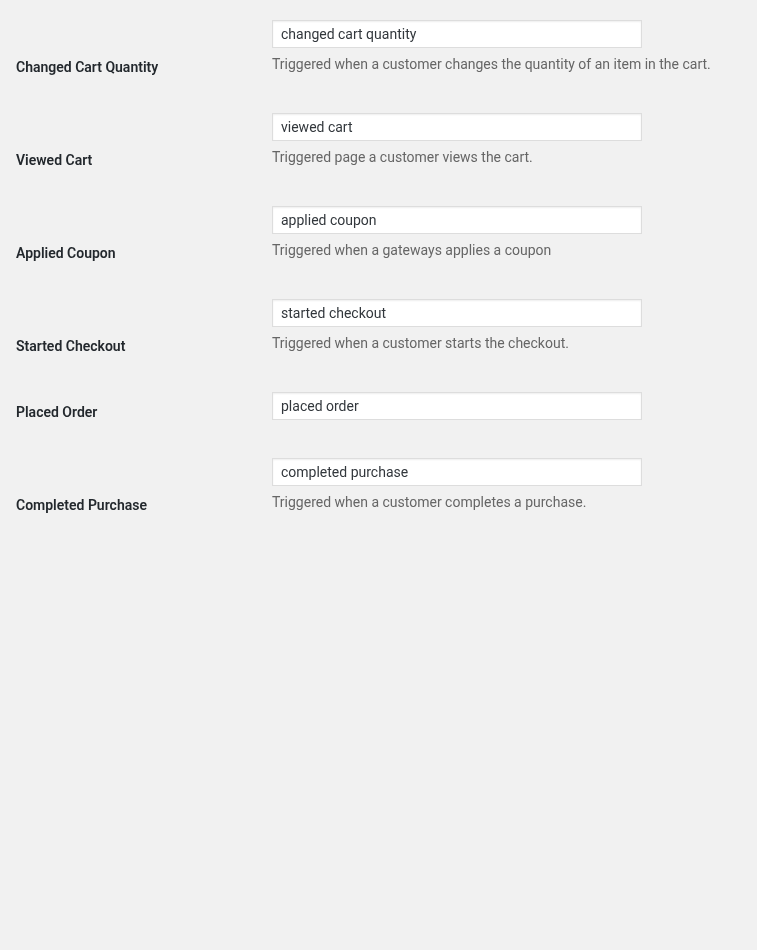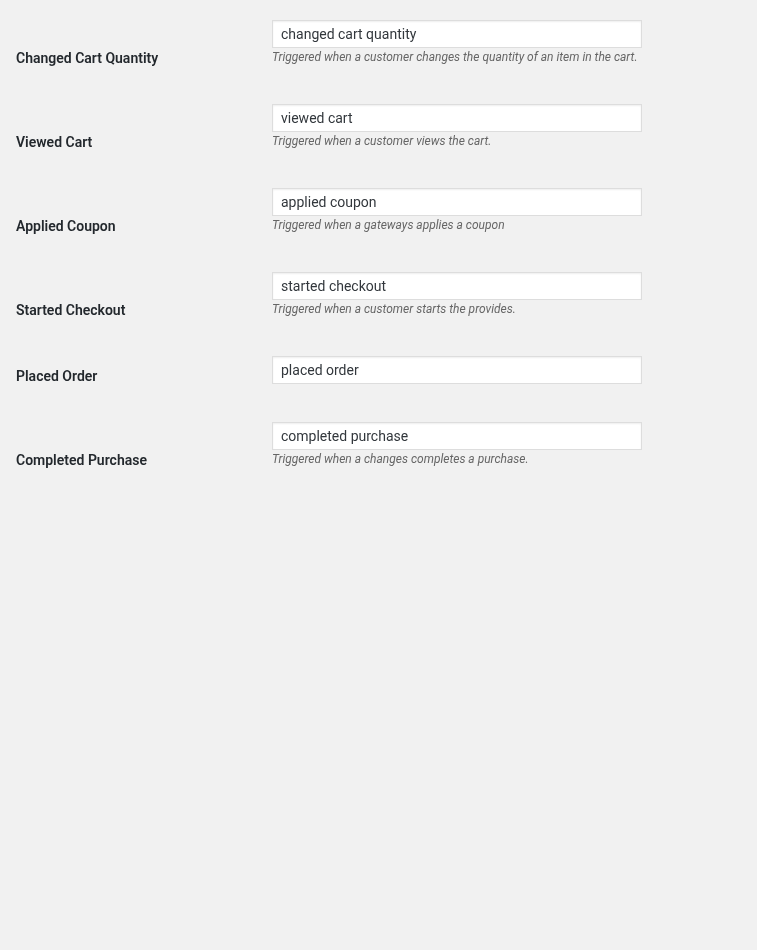--- a/index.html
+++ b/index.html
@@ -44,23 +44,23 @@
       font-size: 14px;
       line-height: 1.4;
       border: 1px solid #ddd;
       background: #fff;
       color: #32373c;
       box-shadow: inset 0 1px 2px rgba(0,0,0,0.07);
       font-family: inherit;
       height: 28px;
     }
     .form-description {
-      font-style: italic;
+      margin-top: 6px;
       color: #666;
-      font-size: 12px;
+      font-size: 14px;
       line-height: 1.5;
       max-width: 470px;
     }
   </style>
 </head>
 <body>
 
 <div class="form-table">
 
   <div class="form-row">
@@ -68,52 +68,52 @@
     <div class="form-field">
       <input type="text" class="form-input" value="changed cart quantity" style="">
       <div class="form-description">Triggered when a customer changes the quantity of an item in the cart.</div>
     </div>
   </div>
 
   <div class="form-row">
     <div class="form-label">Viewed Cart</div>
     <div class="form-field">
       <input type="text" class="form-input" value="viewed cart" style="">
-      <div class="form-description">Triggered when a customer views the cart.</div>
+      <div class="form-description">Triggered page a customer views the cart.</div>
     </div>
   </div>
 
   <div class="form-row">
     <div class="form-label">Applied Coupon</div>
     <div class="form-field">
       <input type="text" class="form-input" value="applied coupon" style="">
       <div class="form-description">Triggered when a gateways applies a coupon</div>
     </div>
   </div>
 
 
   <div class="form-row">
     <div class="form-label">Started Checkout</div>
     <div class="form-field">
       <input type="text" class="form-input" value="started checkout" style="">
-      <div class="form-description">Triggered when a customer starts the provides.</div>
+      <div class="form-description">Triggered when a customer starts the checkout.</div>
     </div>
   </div>
 
 
 
   <div class="form-row">
     <div class="form-label">Placed Order</div>
     <div class="form-field">
       <input type="text" class="form-input" value="placed order" style="">
     </div>
   </div>
 
 
   <div class="form-row">
     <div class="form-label">Completed Purchase</div>
     <div class="form-field">
       <input type="text" class="form-input" value="completed purchase" style="">
-      <div class="form-description">Triggered when a changes completes a purchase.</div>
+      <div class="form-description">Triggered when a customer completes a purchase.</div>
     </div>
   </div>
 
 </div>
 
 </body></html>

